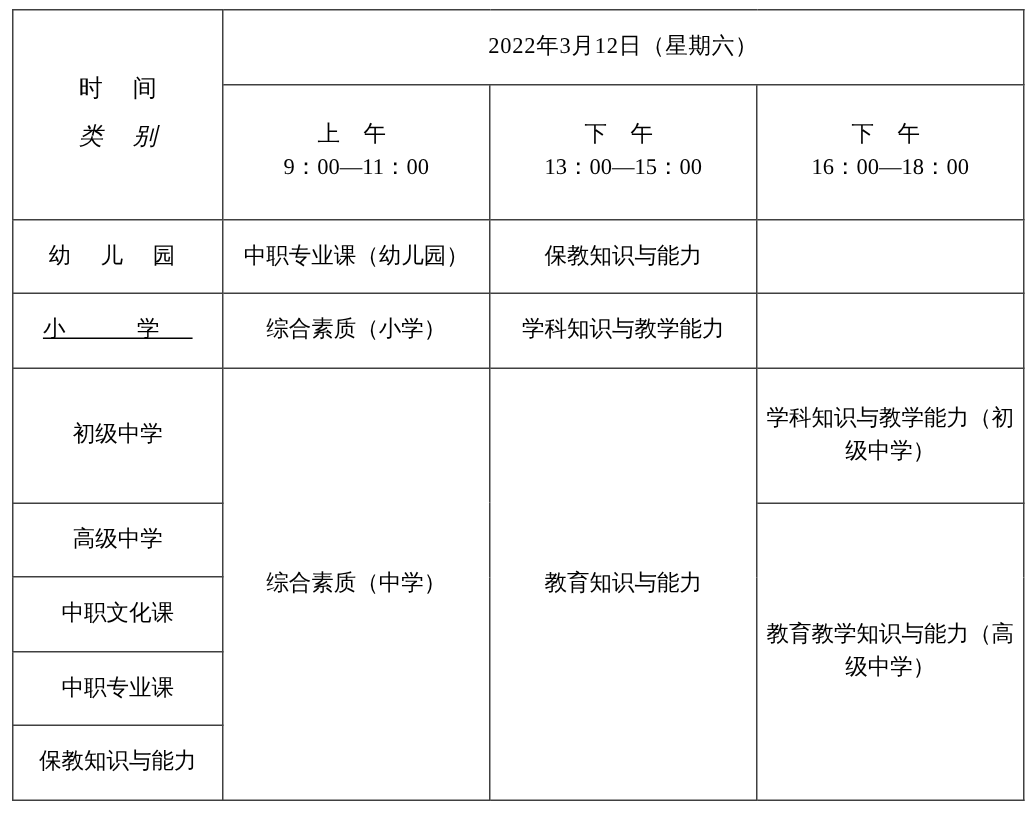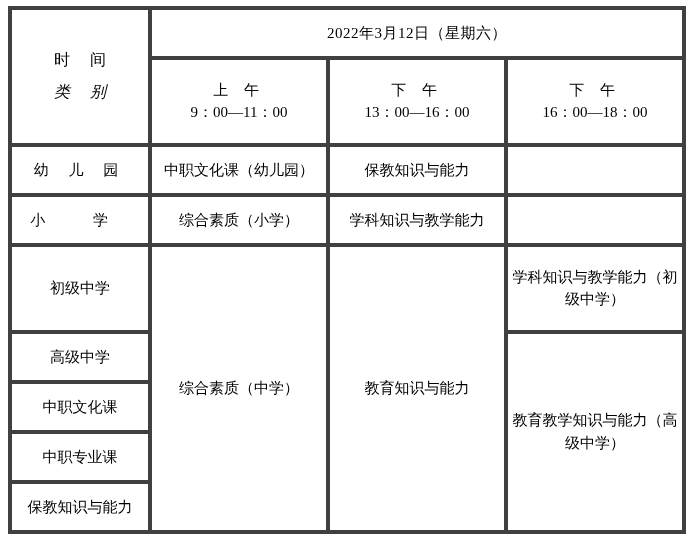--- a/index.html
+++ b/index.html
@@ -22,21 +22,21 @@
     background: #ffffff;
   }
   table.exam-table {
     border-collapse: collapse;
     width: 674px;
     height: 528px;
     table-layout: fixed;
     background: #ffffff;
   }
   table.exam-table td {
-    border: 4px solid #404040;
+    border: 1px solid #404040;
     text-align: center;
     vertical-align: middle;
     font-size: 15px;
     line-height: 1.5;
     padding: 2px 4px;
     color: #000;
   }
   .col-cat { width: 140px; }
   .col-am  { width: 178px; }
   .col-pm1 { width: 178px; }
@@ -77,20 +77,21 @@
   .cat-cell {
     font-size: 16px;
   }
   .cat-spaced {
     letter-spacing: 8px;
     padding-left: 8px;
   }
   .cat-spaced-wide {
     letter-spacing: 22px;
     padding-left: 22px;
+    text-decoration: underline;
   }
   .subj {
     font-size: 15px;
   }
   .multi {
     font-size: 15px;
     line-height: 1.55;
   }
   .empty { }
 </style>
@@ -113,31 +114,31 @@
         </td>
         <td colspan="3" class="date-head">2022年3月12日（星期六）</td>
       </tr>
       <tr>
         <td class="time-head">
           <div class="l1">上  午</div>
           <div class="l2">9：00—11：00</div>
         </td>
         <td class="time-head">
           <div class="l1">下  午</div>
-          <div class="l2">13：00—16：00</div>
+          <div class="l2">13：00—15：00</div>
         </td>
         <td class="time-head">
           <div class="l1">下  午</div>
           <div class="l2">16：00—18：00</div>
         </td>
       </tr>
 
       <tr>
         <td class="cat-cell cat-spaced">幼 儿 园</td>
-        <td class="subj">中职文化课（幼儿园）</td>
+        <td class="subj">中职专业课（幼儿园）</td>
         <td class="subj">保教知识与能力</td>
         <td class="empty"></td>
       </tr>
 
       <tr>
         <td class="cat-cell cat-spaced-wide">小    学</td>
         <td class="subj">综合素质（小学）</td>
         <td class="subj">学科知识与教学能力</td>
         <td class="empty"></td>
       </tr>

